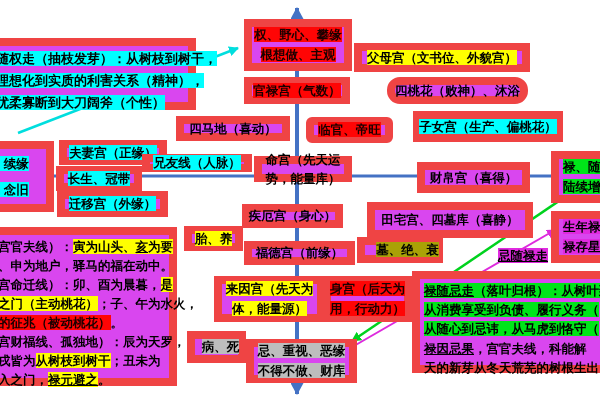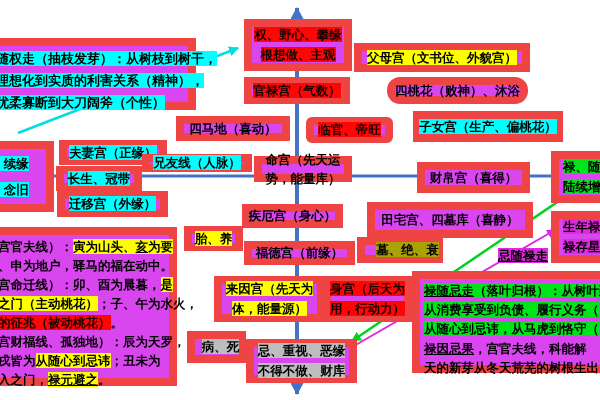--- a/index.html
+++ b/index.html
@@ -176,21 +176,21 @@
   <div class="bx noborder" id="b-jilabel">
       <div><span class="hl-magenta u">忌随禄走</span></div>
     </div>
   <div class="bx txt" id="b-bottomleft">
       <div><span class="hl-none">宫官夫线）：</span><span class="hl-yellow">寅为山头、</span><span class="hl-yellow u">亥</span><span class="hl-yellow">为要</span></div>
       <div><span class="hl-none">、申为地户，驿马的福在动中。</span></div>
       <div><span class="hl-none">宫命迁线）：卯、酉为晨暮，</span><span class="hl-yellow">是</span></div>
       <div><span class="hl-yellow">之门（主动桃花）</span><span class="hl-none">；子、午为水火，</span></div>
       <div><span class="hl-red">的征兆（被动桃花）</span><span class="hl-none">。</span></div>
       <div><span class="hl-none">宫财福线、孤独地）：辰为天罗，</span></div>
-      <div><span class="hl-none">戌皆为</span><span class="hl-yellow">从随心到忌讳</span><span class="hl-none">；丑未为</span></div>
+      <div><span class="hl-none">戌皆为</span><span class="hl-yellow">从树枝到树干</span><span class="hl-none">；丑未为</span></div>
       <div><span class="hl-none">入之门，</span><span class="hl-yellow u">禄元避之</span><span class="hl-none">。</span></div>
     </div>
   <div class="bx txt" id="b-bottomright">
       <div><span class="hl-green u">禄随忌走</span><span class="hl-green">（落叶归根）：从树叶到</span></div>
       <div><span class="hl-green">从消费享受到负债、履行义务（</span></div>
       <div><span class="hl-green">从随心到忌讳，从马虎到恪守（</span></div>
       <div><span class="hl-none u">禄因忌果</span><span class="hl-none">，宫官夫线，科能解</span></div>
       <div><span class="hl-none">天的新芽从冬天荒芜的树根生出</span></div>
     </div>
 

